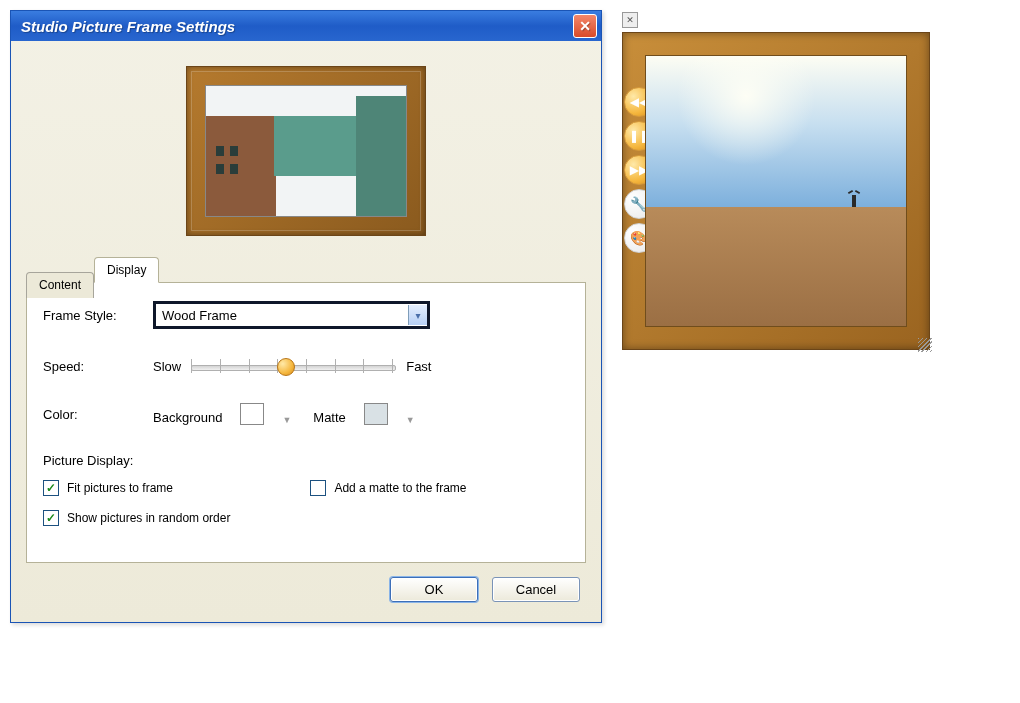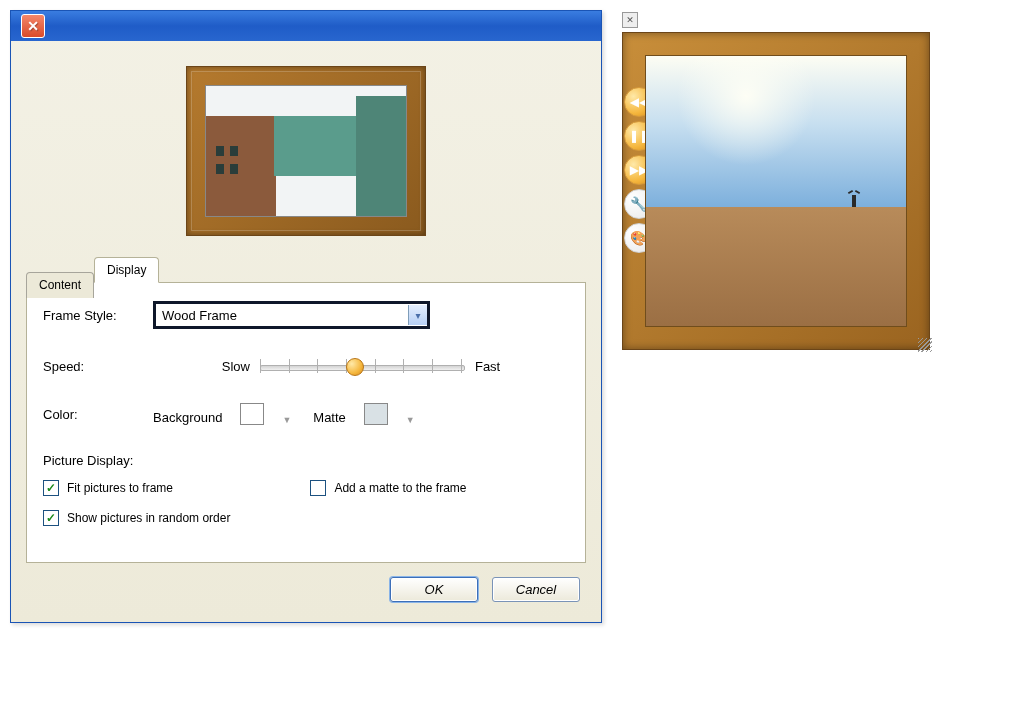--- a/index.html
+++ b/index.html
@@ -148,21 +148,20 @@
     border-left: 1px solid #7f9db9;
     display:flex;align-items:center;justify-content:center;
     color:#4a6ea9;
     font-size:10px;
   }
   .slider-wrap {
     display: flex;
     align-items: center;
     gap: 10px;
     flex: 1;
-    justify-content: center;
   }
   .slider-track {
     position: relative;
     width: 205px;
     height: 18px;
     cursor: pointer;
   }
   .slider-rail {
     position: absolute;
     left: 0; right: 0; top: 8px;
@@ -236,21 +235,20 @@
   }
   .xp-btn {
     min-width: 88px;
     padding: 4px 14px;
     border: 1px solid #7a93b7;
     border-radius: 3px;
     background: linear-gradient(to bottom, #ffffff, #ece9da);
     font-size: 13px;
     cursor: pointer;
     box-shadow: inset 0 0 0 1px #fff;
-    font-style: italic;
   }
   .xp-btn.primary {
     border: 1px solid #3d6fb8;
     box-shadow: 0 0 0 1px #89b4e8, inset 0 0 0 1px #fff;
   }
   
   
   .live-area {
     position: relative;
     padding-top: 2px;
@@ -366,20 +364,21 @@
     margin: 6px 0 12px 0;
   }
 </style>
 </head>
 <body>
 
 <div class="workspace">
 
   <div class="dialog">
     <div class="titlebar">
+      <span>Studio Picture Frame Settings</span>
       <div class="close-btn">
         <span>✕</span>
       </div>
     </div>
 
     <div class="dialog-body">
       <div class="preview-area">
         <div class="wood-frame">
           <div class="preview-img">
             <div class="bldg-sky"></div>

